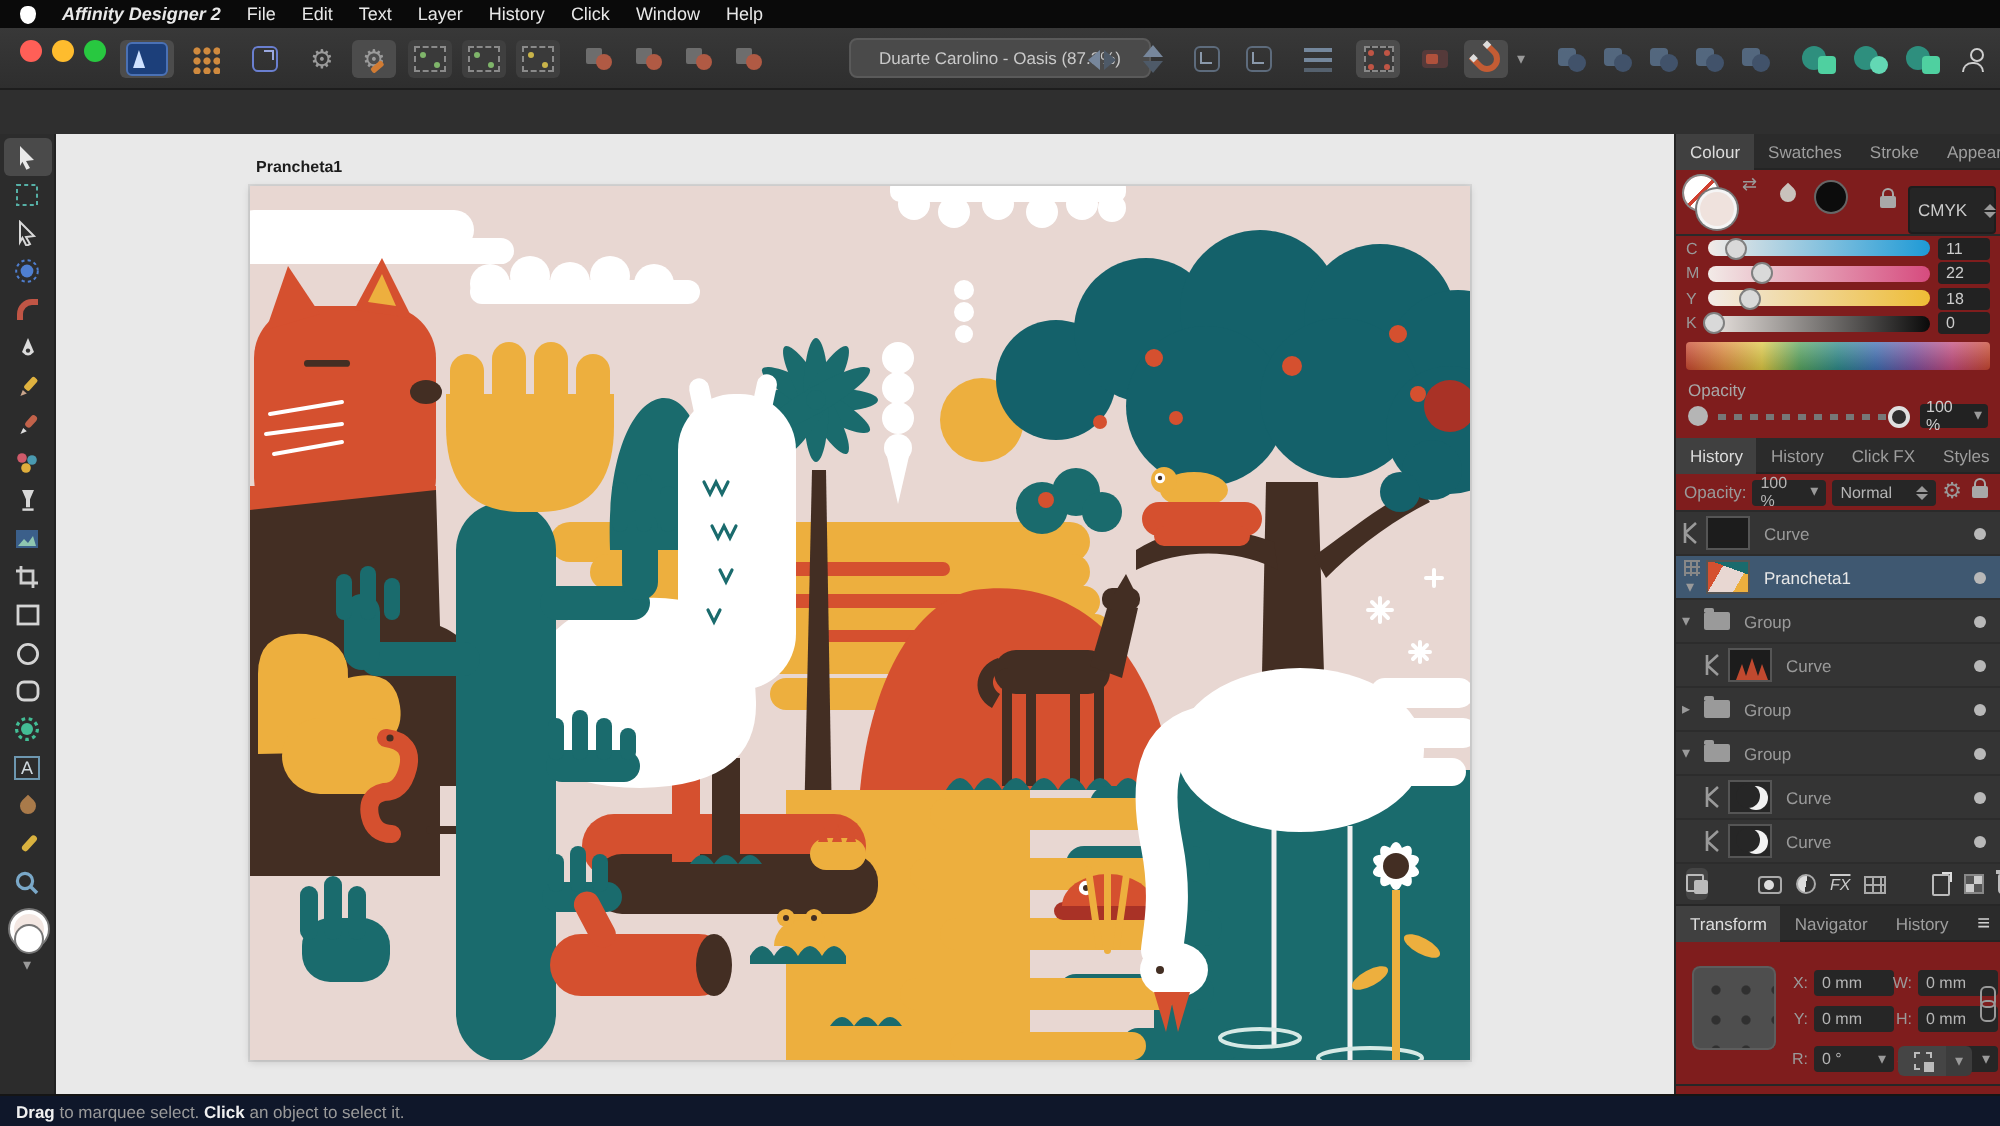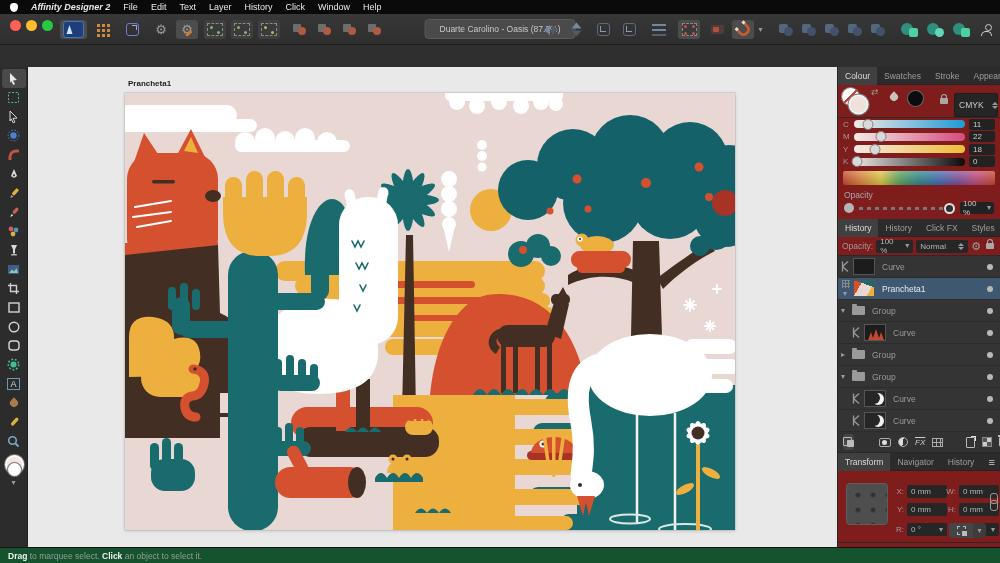--- a/index.html
+++ b/index.html
@@ -155,21 +155,21 @@
   .linkic{position:absolute;right:2px;top:22px;width:8px;height:18px;}
   .linkic::before{content:"";position:absolute;left:0;top:0;width:6px;height:9px;border:1.5px solid #999;border-radius:3px;}
   .linkic::after{content:"";position:absolute;left:0;bottom:0;width:6px;height:9px;border:1.5px solid #999;border-radius:3px;}
   .tfbtn{position:absolute;right:14px;bottom:4px;display:flex;}
   .tfbtn .bx{width:24px;height:15px;background:#454545;border-radius:3px 0 0 3px;display:flex;align-items:center;justify-content:center;}
   .tfbtn .bx i{width:9px;height:9px;border:1px dashed #bbb;display:block;position:relative;}
   .tfbtn .bx i::after{content:"";position:absolute;right:-2px;bottom:-2px;width:5px;height:5px;background:#bbb;}
   .tfbtn .cv{width:13px;height:15px;background:#3c3c3c;border-radius:0 3px 3px 0;display:flex;align-items:center;justify-content:center;}
 
   
-  .statusbar{position:absolute;left:0;top:547px;width:1000px;height:16px;background:#14532d;border-top:1px solid #151515;display:flex;align-items:center;padding:0 8px;font-size:8.5px;color:#9a9a9a;white-space:pre;}
+  .statusbar{position:absolute;left:0;top:547px;width:1000px;height:16px;background:#0f172a;border-top:1px solid #151515;display:flex;align-items:center;padding:0 8px;font-size:8.5px;color:#9a9a9a;white-space:pre;}
   .statusbar b{color:#f0f0f0;}
 </style>
 </head>
 <body>
 
 <div id="app">
 
   <div class="menubar">
     <span class="apple"></span>
     <span class="appname">Affinity Designer 2</span>

